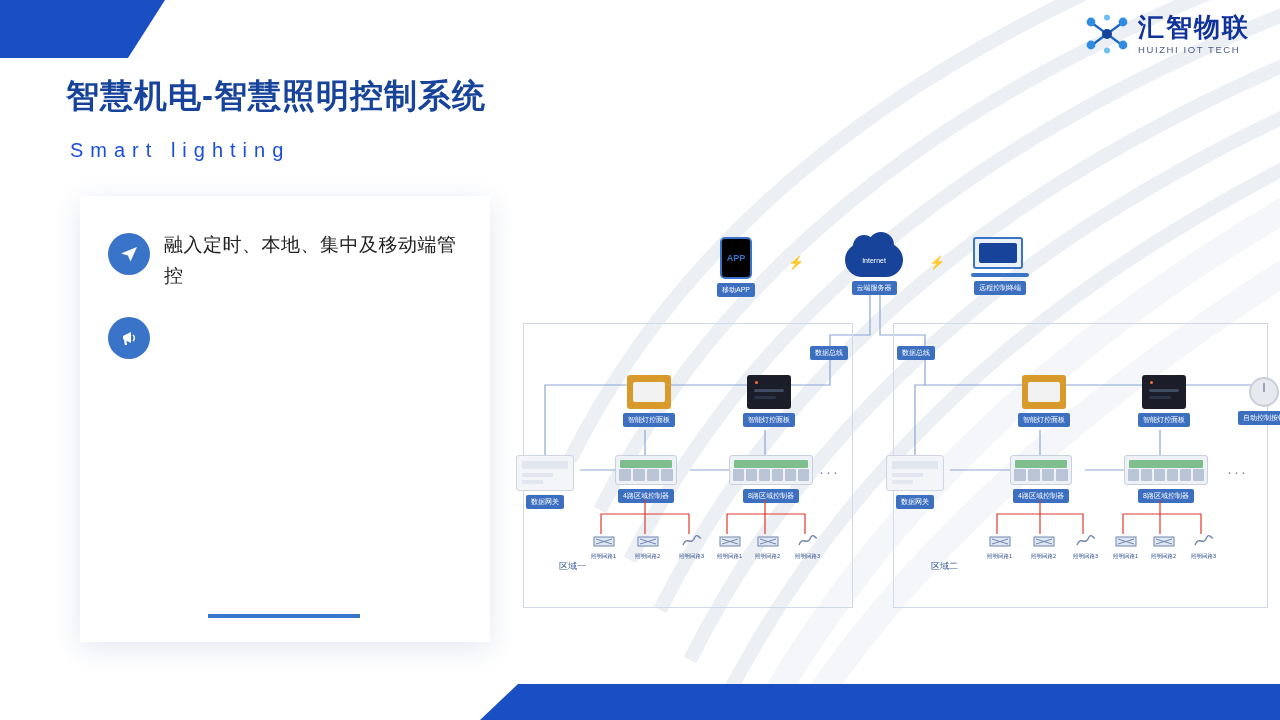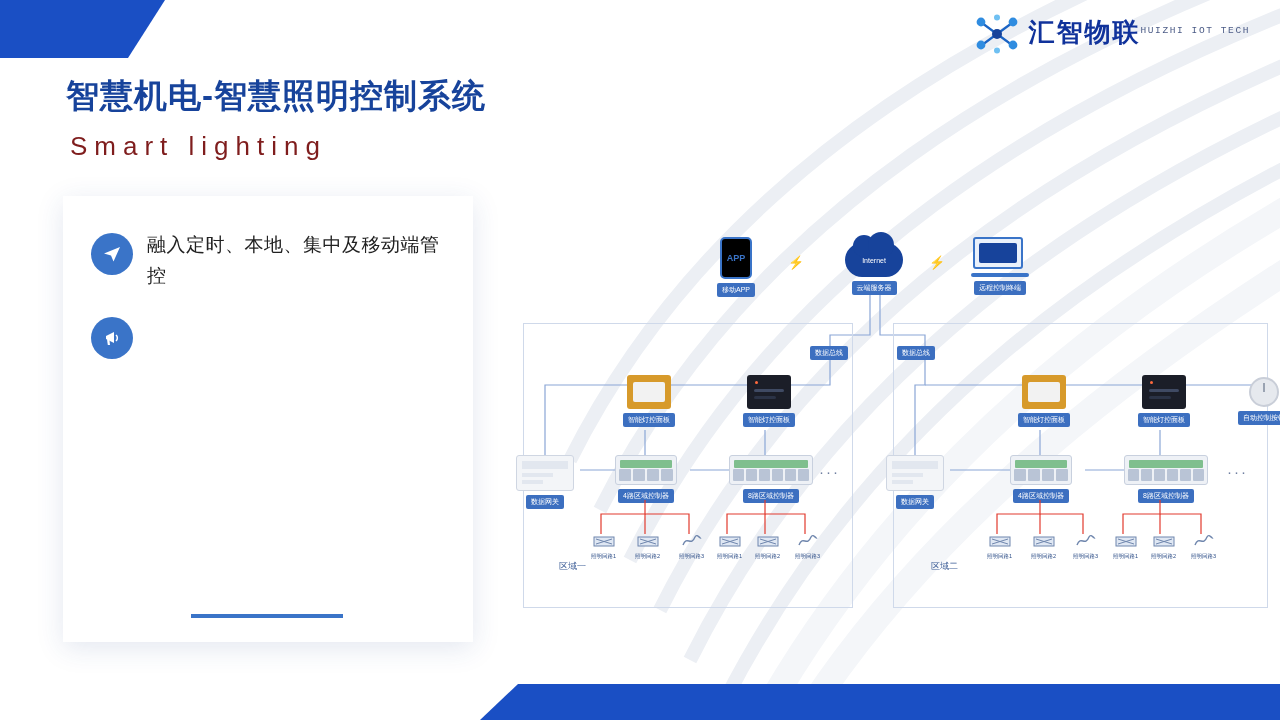--- a/index.html
+++ b/index.html
@@ -16,32 +16,32 @@
   
   .flag-tl { position:absolute; left:0; top:0; width:165px; height:58px;
     background:#1a4fc4; clip-path: polygon(0 0, 165px 0, 128px 58px, 0 58px); }
   
   .flag-br { position:absolute; right:0; bottom:0; width:800px; height:36px;
     background:#1a4fc4; clip-path: polygon(38px 0, 800px 0, 800px 36px, 0 36px); }
 
   
   .logo { position:absolute; right:30px; top:14px; display:flex; align-items:center; gap:8px; }
   .logo .mark { width:46px; height:40px; }
-  .logo .words { display:flex; flex-direction:row; line-height:1;font-family:Liberation Mono, monospace; }
+  .logo .words { display:flex; flex-direction:column; line-height:1; }
   .logo .cn { font-size:26px; font-weight:bold; color:#10329b; letter-spacing:2px; }
   .logo .en { font-size:9.5px; color:#4b5b86; letter-spacing:1.6px; margin-top:5px; }
 
   
   .title-cn { position:absolute; left:66px; top:74px; font-size:33px; font-weight:bold;
     color:#17439b; letter-spacing:1px; }
-  .title-en { position:absolute; left:70px; top:131px; font-size:26px; color:#7f1d1d;
+  .title-en { position:absolute; left:70px; top:139px; font-size:20px; color:#1d4ed8;
     letter-spacing:7px; font-family:"Liberation Sans", sans-serif; }
 
   
-  .card { position:absolute; left:63px; top:196px; width:410px; height:446px;
+  .card { position:absolute; left:80px; top:196px; width:410px; height:446px;
     background:#ffffff; box-shadow:0 6px 26px rgba(40,70,140,0.13); }
   .card-inner { padding:34px 26px 0 28px; }
   .feature { display:flex; align-items:flex-start; margin-bottom:22px; }
   .feature .ic { flex:0 0 auto; width:42px; height:42px; border-radius:50%;
     background:#3a74c8; display:flex; align-items:center; justify-content:center;
     margin-right:14px; margin-top:3px; }
   .feature .ic svg { display:block; }
   .feature .txt { font-size:19px; color:#222; line-height:1.62; letter-spacing:0.5px; }
   .card-underline { position:absolute; left:128px; bottom:24px; width:152px; height:4px;
     background:#3a74c8; }

